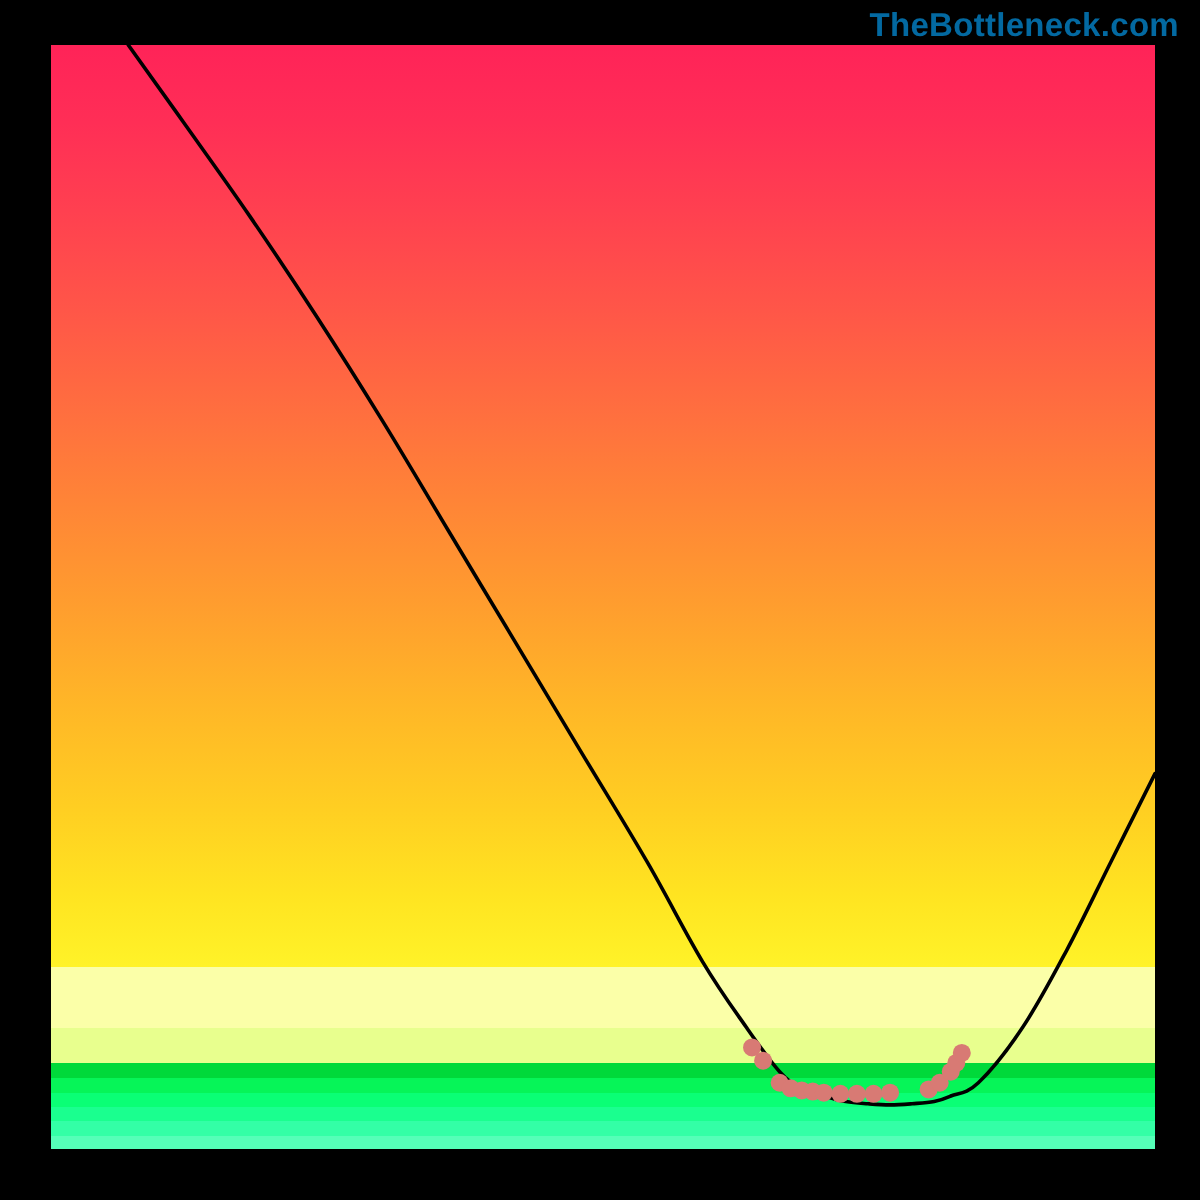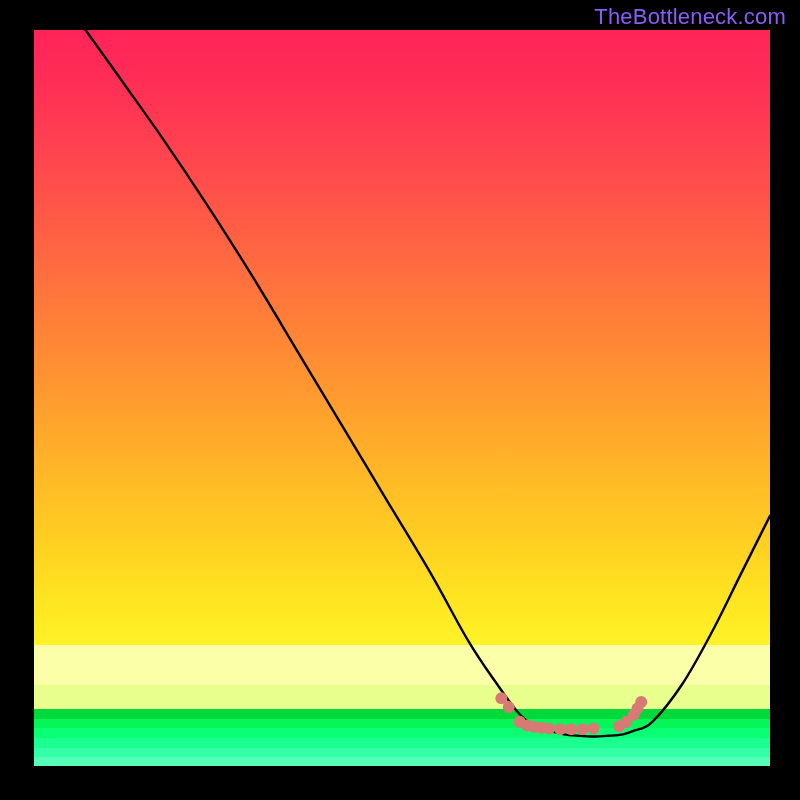--- a/index.html
+++ b/index.html
@@ -8,23 +8,23 @@
     height: 800px;
     background: #000;
     font-family: Arial, sans-serif;
     position: relative;
     overflow: hidden;
   }
   .watermark {
     position: absolute;
     top: 4px;
     right: 14px;
-    color: #8b5cf6;
+    color: #0369a1;
     font-size: 22px;
-    font-weight: normal;
+    font-weight: bold;
     letter-spacing: 0.2px;
     z-index: 10;
   }
   .plot-area {
     position: absolute;
     left: 34px;
     top: 30px;
     width: 736px;
     height: 736px;
   }

